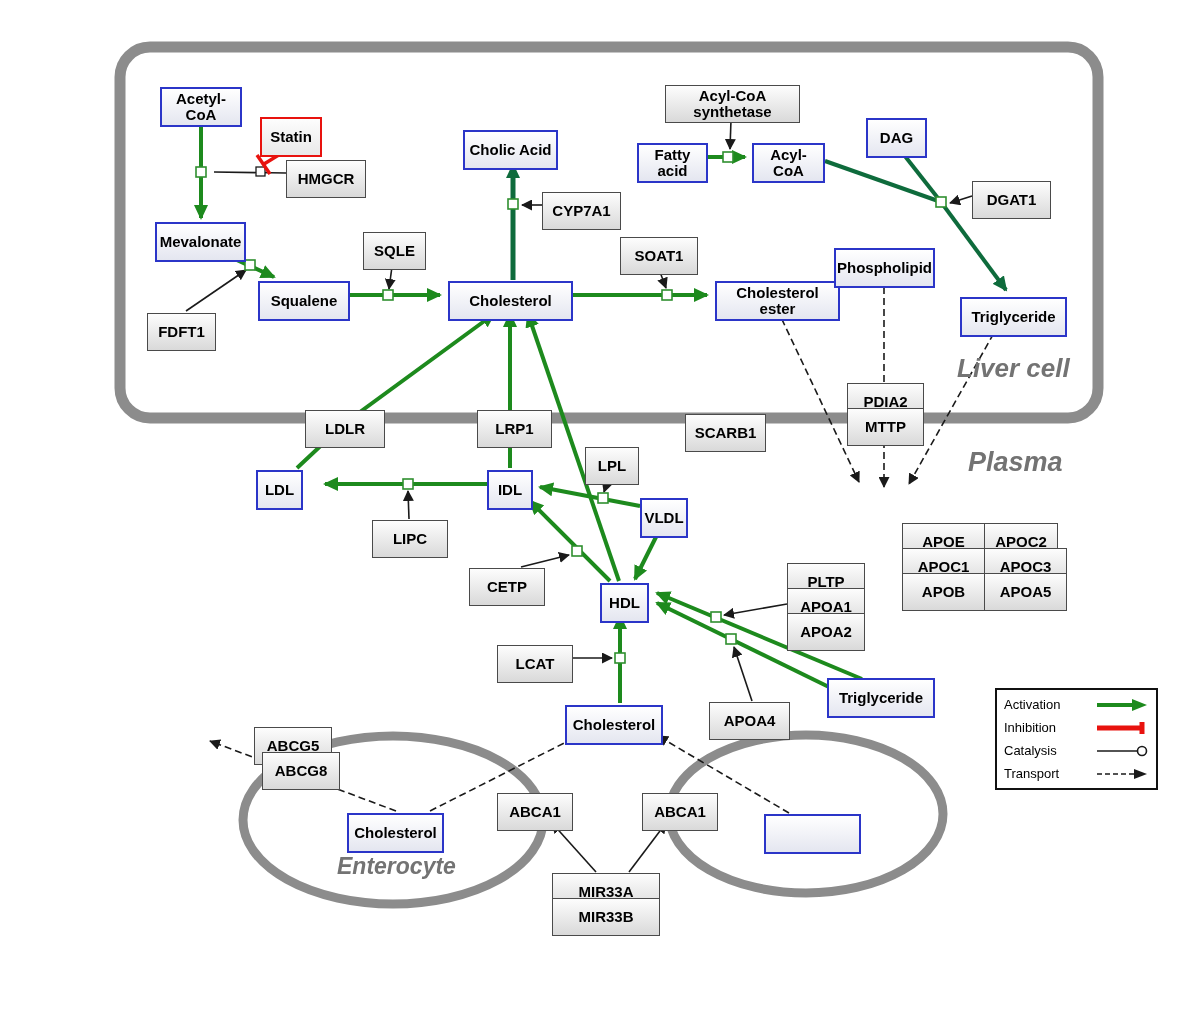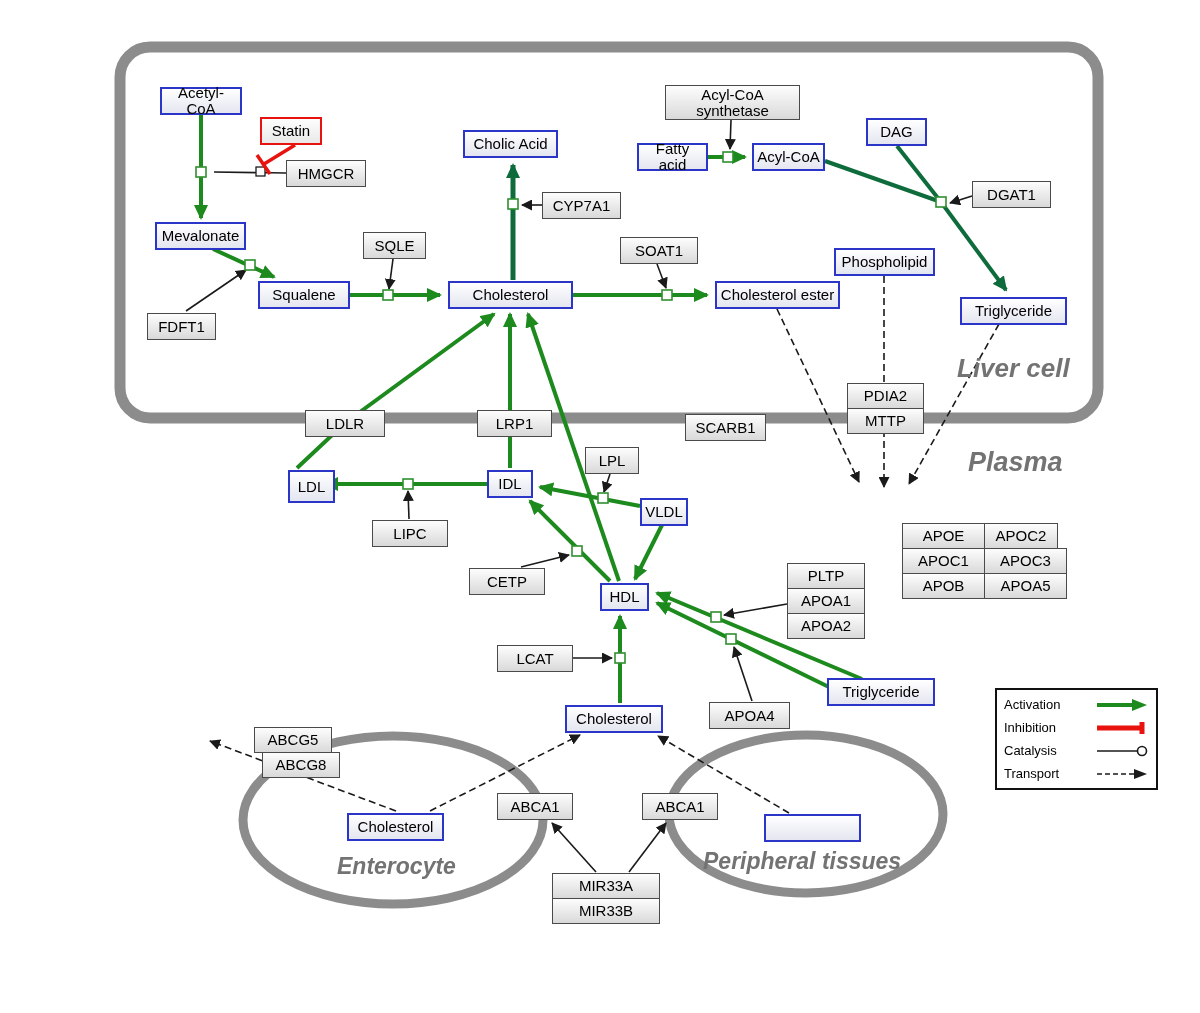--- a/index.html
+++ b/index.html
@@ -1,20 +1,20 @@
 <!DOCTYPE html>
 <html><head>
 <meta charset="utf-8">
 <style>
   html,body{margin:0;padding:0;background:#fff;}
   #stage{position:relative;width:1200px;height:1013px;background:#fff;overflow:hidden;
          font-family:"Liberation Sans",sans-serif;}
   #edges{position:absolute;left:0;top:0;z-index:1;}
   .box{position:absolute;box-sizing:border-box;display:flex;align-items:center;justify-content:center;
-       text-align:center;font-size:15px;line-height:1.05;color:#000;z-index:2;padding:12px 3px;}
+       text-align:center;font-size:15px;line-height:1.05;color:#000;z-index:2;padding:18px 3px;font-weight:bold;}
   .entity{border:2px solid #2b35c8;background:linear-gradient(180deg,#ffffff 0%,#e4e6f0 100%);}
   .enzyme{border:1.5px solid #4a4a4a;background:linear-gradient(180deg,#fdfdfd 0%,#d9d9d9 100%);}
   .inhibitor{border:2.5px solid #e8120e;background:linear-gradient(180deg,#fdfdfd 0%,#e9e9e9 100%);}
   .region-label{position:absolute;z-index:2;font-weight:bold;color:#737373;font-style:italic;}
   #legend{position:absolute;z-index:3;left:995px;top:688px;width:163px;height:102px;
           border:2.5px solid #111;background:#fff;box-sizing:border-box;
           display:flex;flex-direction:column;justify-content:space-around;padding:3px 7px;}
   .legend-row{display:flex;align-items:center;justify-content:space-between;}
   .legend-row span{font-size:13px;color:#000;}
   .legend-row svg{flex:0 0 auto;}
@@ -141,21 +141,21 @@
   <div class="box enzyme" style="left:972px;top:181px;width:79px;height:27px">DGAT1</div>
   <div class="box entity" style="left:834px;top:248px;width:101px;height:27px">Phospholipid</div>
   <div class="box entity" style="left:960px;top:297px;width:107px;height:27px">Triglyceride</div>
 
   <div class="box enzyme" style="left:847px;top:383px;width:77px;height:26px">PDIA2</div>
   <div class="box enzyme" style="left:847px;top:408px;width:77px;height:26px">MTTP</div>
   <div class="box enzyme" style="left:305px;top:410px;width:80px;height:27px">LDLR</div>
   <div class="box enzyme" style="left:477px;top:410px;width:75px;height:27px">LRP1</div>
   <div class="box enzyme" style="left:685px;top:414px;width:81px;height:27px">SCARB1</div>
 
-  <div class="box entity" style="left:288px;top:470px;width:47px;height:33px">LDL</div>
+  <div class="box entity" style="left:256px;top:470px;width:47px;height:33px">LDL</div>
   <div class="box entity" style="left:487px;top:470px;width:46px;height:27px">IDL</div>
   <div class="box enzyme" style="left:585px;top:447px;width:54px;height:27px">LPL</div>
   <div class="box entity" style="left:640px;top:498px;width:48px;height:27px">VLDL</div>
   <div class="box enzyme" style="left:372px;top:520px;width:76px;height:27px">LIPC</div>
   <div class="box enzyme" style="left:469px;top:568px;width:76px;height:27px">CETP</div>
   <div class="box entity" style="left:600px;top:583px;width:49px;height:27px">HDL</div>
   <div class="box enzyme" style="left:497px;top:645px;width:76px;height:27px">LCAT</div>
   <div class="box entity" style="left:565px;top:705px;width:98px;height:27px">Cholesterol</div>
   <div class="box enzyme" style="left:787px;top:563px;width:78px;height:26px">PLTP</div>
   <div class="box enzyme" style="left:787px;top:588px;width:78px;height:26px">APOA1</div>
@@ -175,21 +175,20 @@
   <div class="box entity" style="left:347px;top:813px;width:97px;height:27px">Cholesterol</div>
   <div class="box enzyme" style="left:497px;top:793px;width:76px;height:27px">ABCA1</div>
   <div class="box enzyme" style="left:642px;top:793px;width:76px;height:27px">ABCA1</div>
   <div class="box entity" style="left:764px;top:814px;width:97px;height:27px"></div>
   <div class="box enzyme" style="left:552px;top:873px;width:108px;height:26px">MIR33A</div>
   <div class="box enzyme" style="left:552px;top:898px;width:108px;height:26px">MIR33B</div>
 
   <div class="region-label" style="left:957px;top:353px;font-size:26px">Liver cell</div>
   <div class="region-label" style="left:968px;top:447px;font-size:27px">Plasma</div>
   <div class="region-label" style="left:337px;top:853px;font-size:23px">Enterocyte</div>
-  <div class="region-label" style="left:703px;top:848px;font-size:23px">Peripheral tissues</div>
 
   <div id="legend">
     <div class="legend-row">
       <span>Activation</span>
       <svg width="54" height="14">
         <line x1="2" y1="7" x2="38" y2="7" stroke="#1d8a1d" stroke-width="4"></line>
         <polygon points="37,1 52,7 37,13" fill="#1d8a1d"></polygon>
       </svg>
     </div>
     <div class="legend-row">

